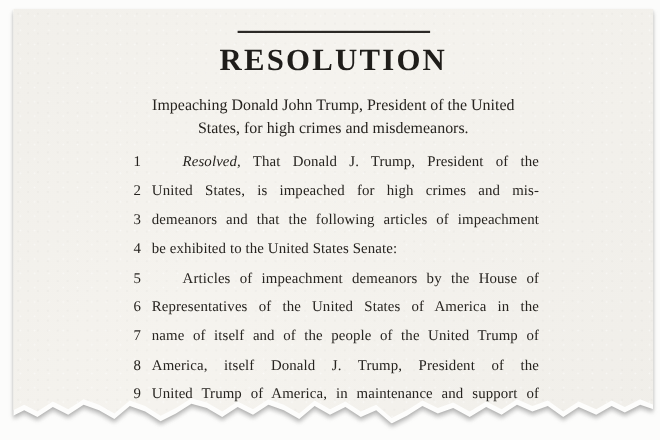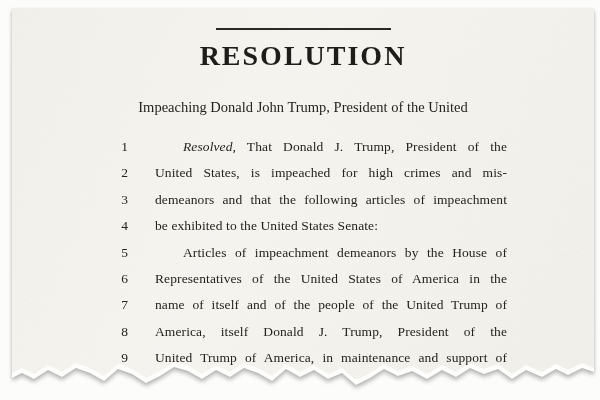--- a/index.html
+++ b/index.html
@@ -72,21 +72,21 @@
   .doc-title {
     margin-top: 11px;
     text-align: center;
     font-size: 28px;
     font-weight: bold;
     letter-spacing: 2px;
     line-height: 30px;
     color: #1f1d1a;
   }
   .doc-subtitle {
-    margin-top: 26px;
+    margin-top: 15px;
     text-align: center;
     font-size: 14.5px;
     line-height: 21px;
     color: #26231f;
   }
   .body-block {
     position: absolute;
     left: 96px;
     top: 126px;
     width: 382px;
@@ -97,21 +97,21 @@
     height: 26.4px;
     line-height: 26.4px;
     font-size: 13.5px;
   }
   .line-num {
     width: 20px;
     text-align: right;
     flex: 0 0 20px;
   }
   .line-text {
-    margin-left: 27px;
+    margin-left: 10px;
     width: 352px;
     flex: 0 0 352px;
     text-align: justify;
     text-align-last: justify;
     white-space: nowrap;
     letter-spacing: 0.1px;
   }
   .line-text.no-justify {
     text-align: center;
     text-align-last: left;
@@ -130,20 +130,21 @@
   <div class="paper-wrap">
     <div class="paper-under"></div>
     <div class="paper">
 
       <div class="title-rule"></div>
 
       <div class="doc-title">RESOLUTION</div>
 
       <div class="doc-subtitle">
         <div>Impeaching Donald John Trump, President of the United</div>
+        <div>States, for high crimes and misdemeanors.</div>
       </div>
 
       <div class="body-block">
 
         <div class="line-row">
           <span class="line-num">1</span>
           <span class="line-text indent"><span class="lead">Resolved,</span> <span>That Donald J. Trump, President of the</span></span>
         </div>
 
         <div class="line-row">

